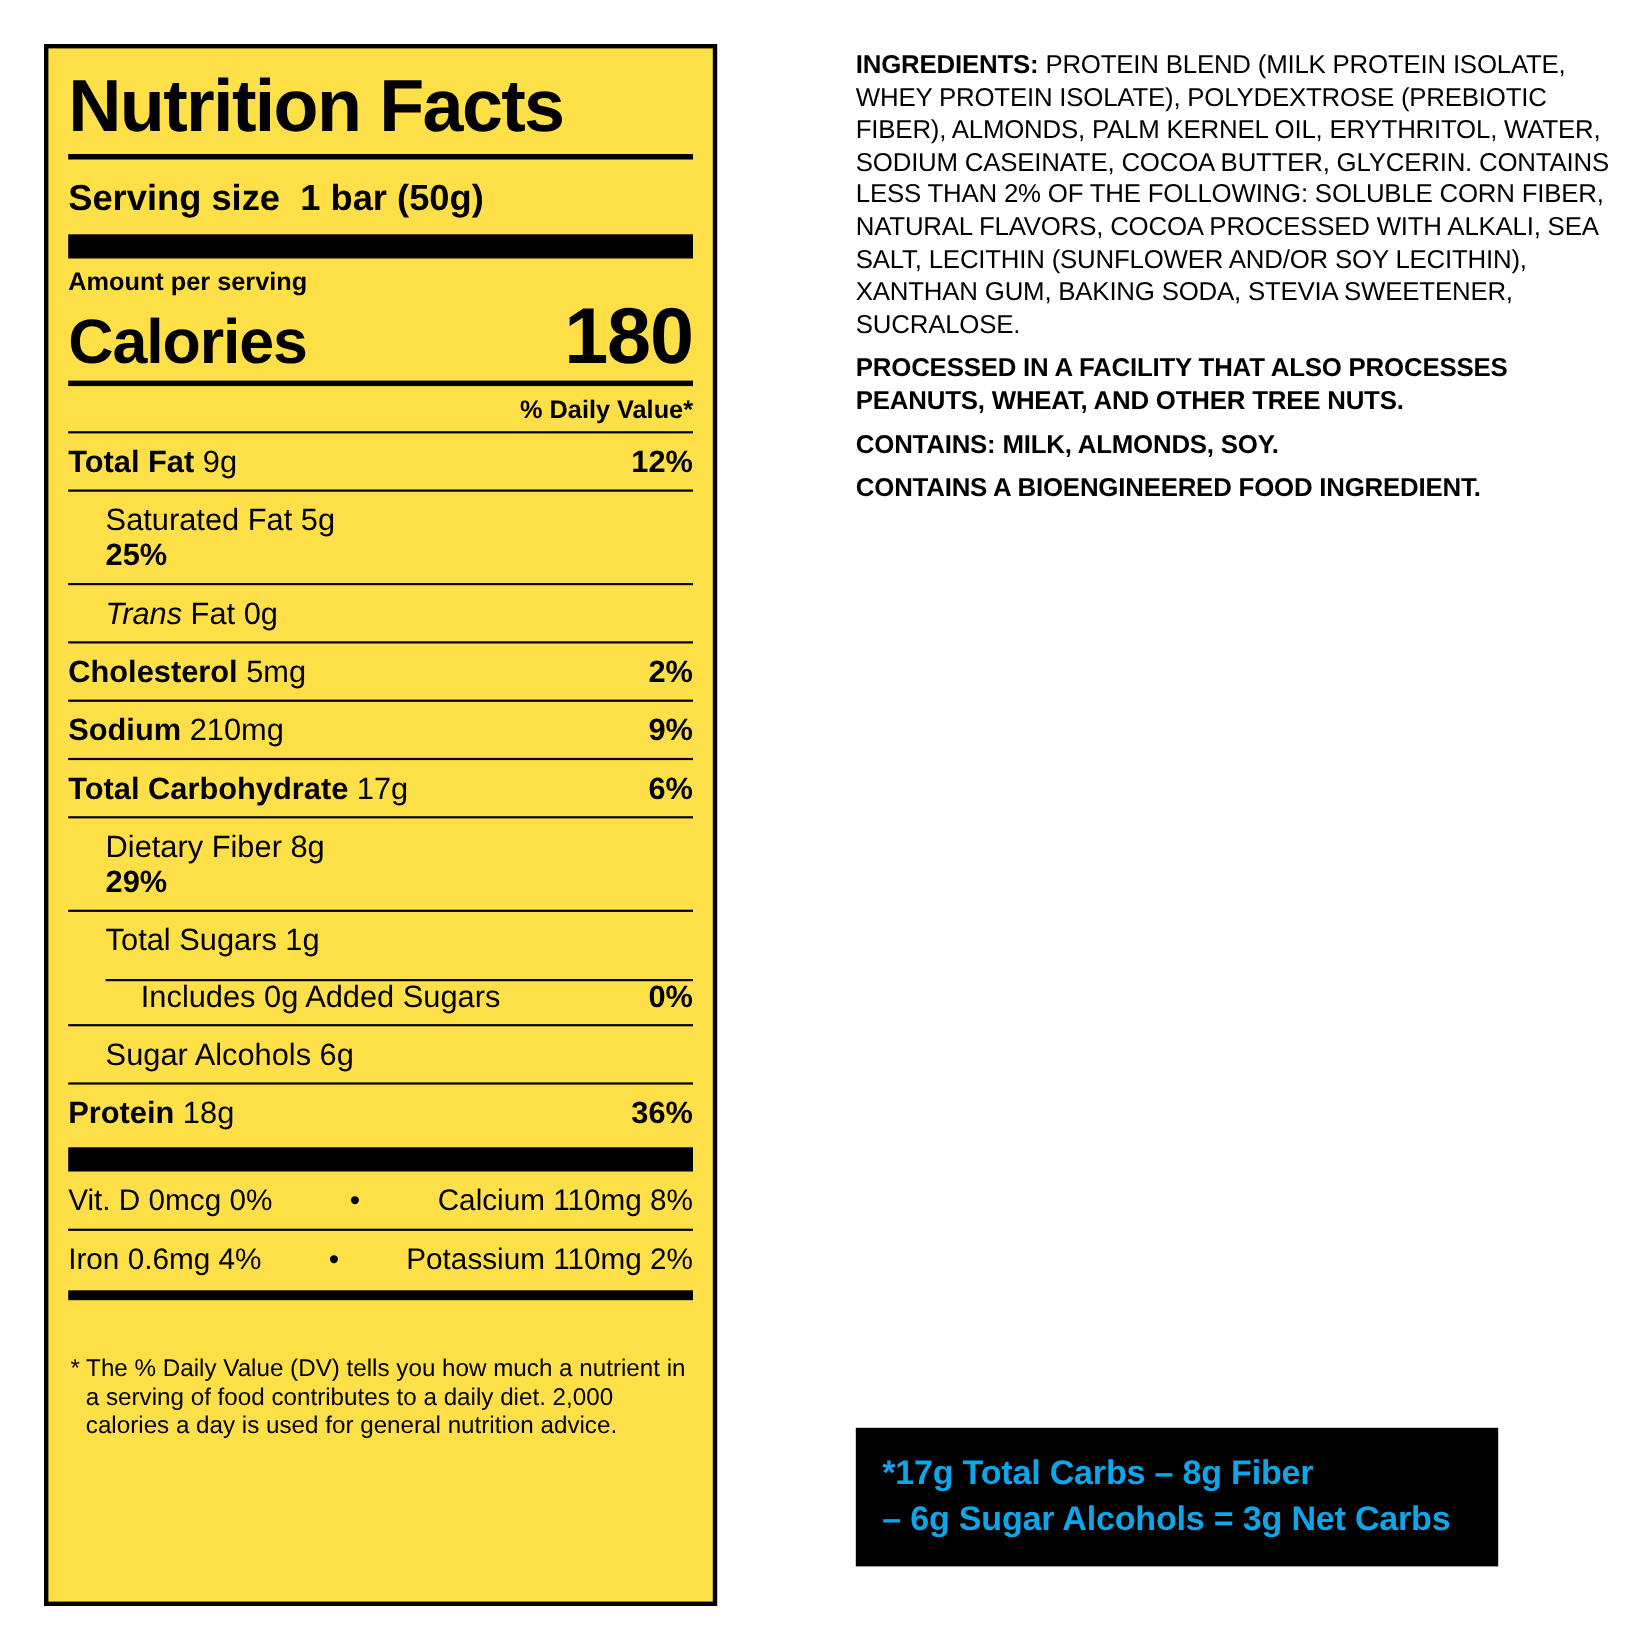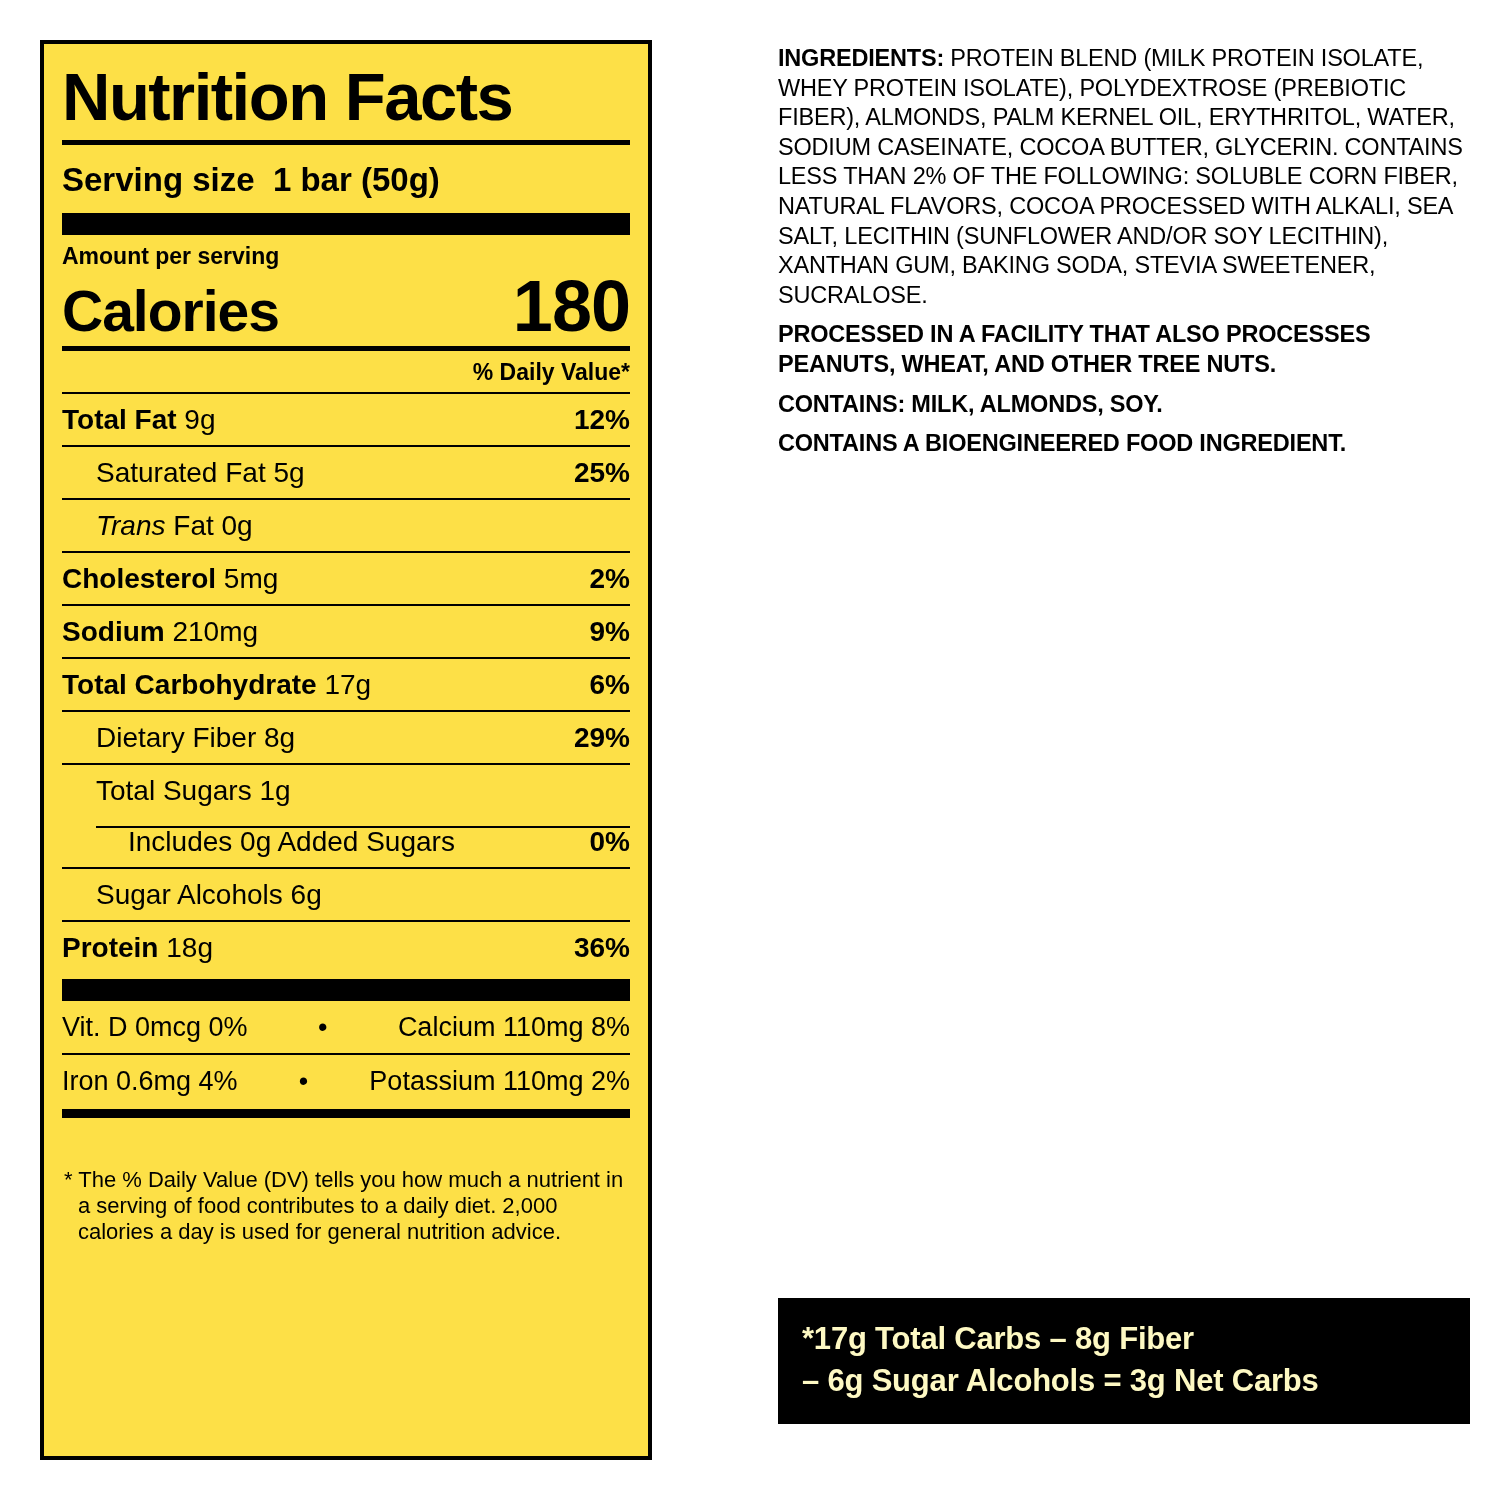--- a/index.html
+++ b/index.html
@@ -91,21 +91,21 @@
     justify-content: space-between;
     align-items: baseline;
     font-size: 28px;
     padding: 10px 0 9px 0;
     border-top: 2px solid #000;
   }
   .nut-row.first { border-top: 2px solid #000; }
   .nut-row .lbl { white-space: nowrap; }
   .nut-row .lbl b { font-weight: 700; }
   .nut-row .pct { font-weight: 700; white-space: nowrap; }
-  .indent-1 { padding-left: 34px; }
+  .indent-1 { padding-left: 34px; flex-direction: column; }
   .indent-2 { padding-left: 66px; }
   .no-rule { border-top: none; }
   .italic { font-style: italic; }
 
   .vitamins {
     font-size: 27px;
   }
   .vit-row {
     display: flex;
     justify-content: space-between;
@@ -144,23 +144,23 @@
   .ingredients .heading {
     font-weight: 700;
   }
   .ing-block { margin-bottom: 10px; }
   .ing-bold { font-weight: 700; }
 
   .netcarbs {
     position: absolute;
     left: 778px;
     top: 1298px;
-    width: 692px;
+    width: 584px;
     background: #000;
-    color: #fef9c3;
+    color: #0ea5e9;
     box-sizing: border-box;
     padding: 20px 24px 22px 24px;
   }
   .netcarbs div {
     font-size: 31px;
     font-weight: 700;
     line-height: 1.35;
     letter-spacing: -0.2px;
   }
 </style>

